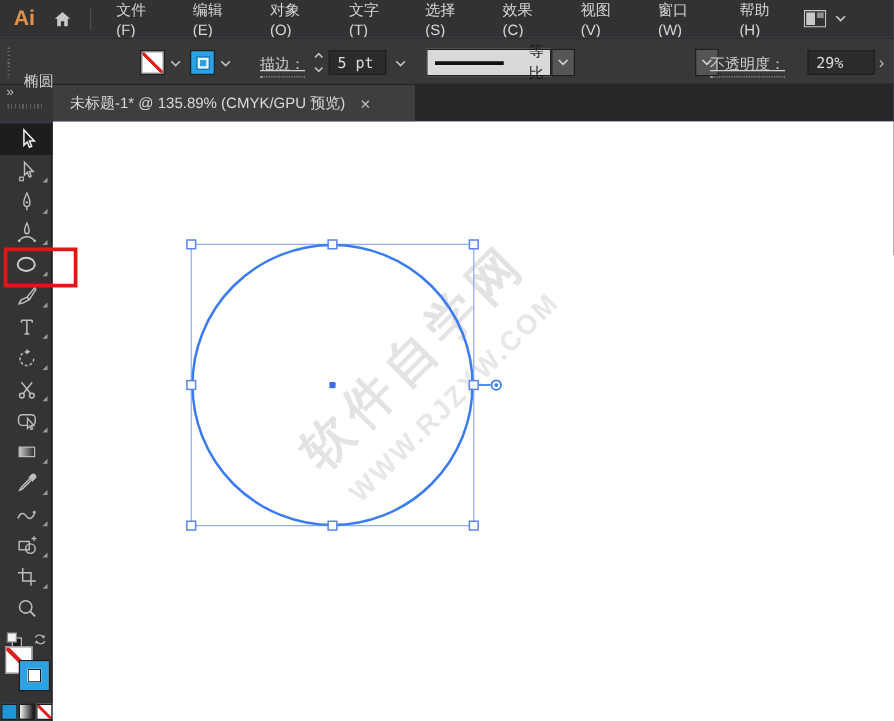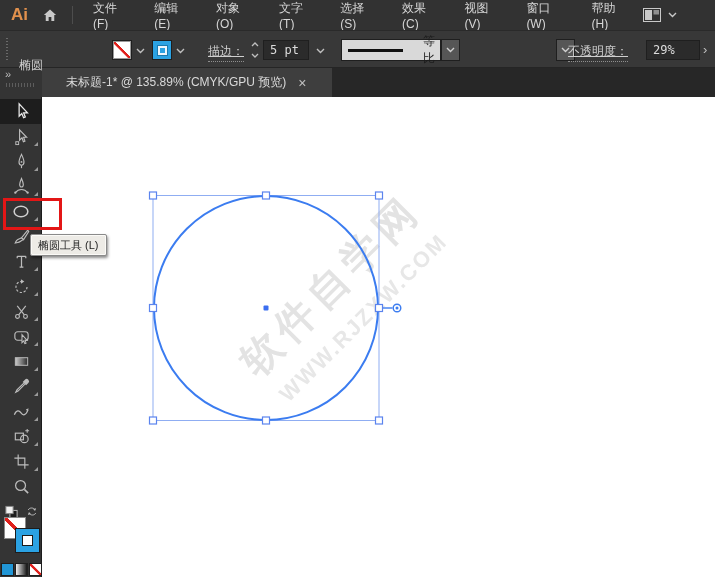--- a/index.html
+++ b/index.html
@@ -43,21 +43,21 @@
     border:1px solid #1f1f1f; display:flex; align-items:center; justify-content:center; }
 
   
   .tabrow { position:absolute; left:0; top:68px; width:715px; height:29px; background:#272727; z-index:4; }
   .toolbar-header { position:absolute; left:0; top:0; width:42px; height:29px; background:#343434; }
   .expand-glyph { position:absolute; left:5px; top:0px; color:#bdbdbd; font-size:11px; letter-spacing:-1px; }
   .toolbar-grip { position:absolute; left:6px; top:15px; width:28px; height:4px;
     background-image:repeating-linear-gradient(90deg,#5d5d5d 0 1px,transparent 1px 3px); }
   .doc-tab { position:absolute; left:42px; top:0; width:290px; height:29px; background:#3e3e3e;
     display:flex; align-items:center; color:#d9d9d9; font-size:12px; }
-  .doc-tab .title { margin-left:24px; white-space:nowrap; }
+  .doc-tab .title { margin-left:14px; white-space:nowrap; }
   .doc-tab .close { margin-left:12px; color:#c0c0c0; font-size:14px; line-height:1; cursor:default; }
 
   
   .toolbar { position:absolute; left:0; top:97px; width:42px; height:480px; background:#343434;
     border-right:1px solid #1c1c1c; z-index:3; }
   .tools { position:absolute; top:2px; left:0; width:42px; display:flex; flex-direction:column; }
   .tool { position:relative; width:42px; height:25px; display:flex; align-items:center; justify-content:center; }
   .tool.active { background:#1d1d1d; }
   .tool svg { display:block; }
   .flyout:after { content:""; position:absolute; right:4px; bottom:3px;
@@ -365,17 +365,14 @@
         <rect x="107.5" y="207.5" width="7" height="7"></rect>
         <rect x="333.5" y="207.5" width="7" height="7"></rect>
         <rect x="107.5" y="320" width="7" height="7"></rect>
         <rect x="220.5" y="320" width="7" height="7"></rect>
         <rect x="333.5" y="320" width="7" height="7"></rect>
       </g>
     </svg>
   </div>
 
   <div class="red-annotation"></div>
-  <div class="tooltip">
-    <span>椭圆工具 (L)</span>
-  </div>
 
 </div>
 
 </body></html>

